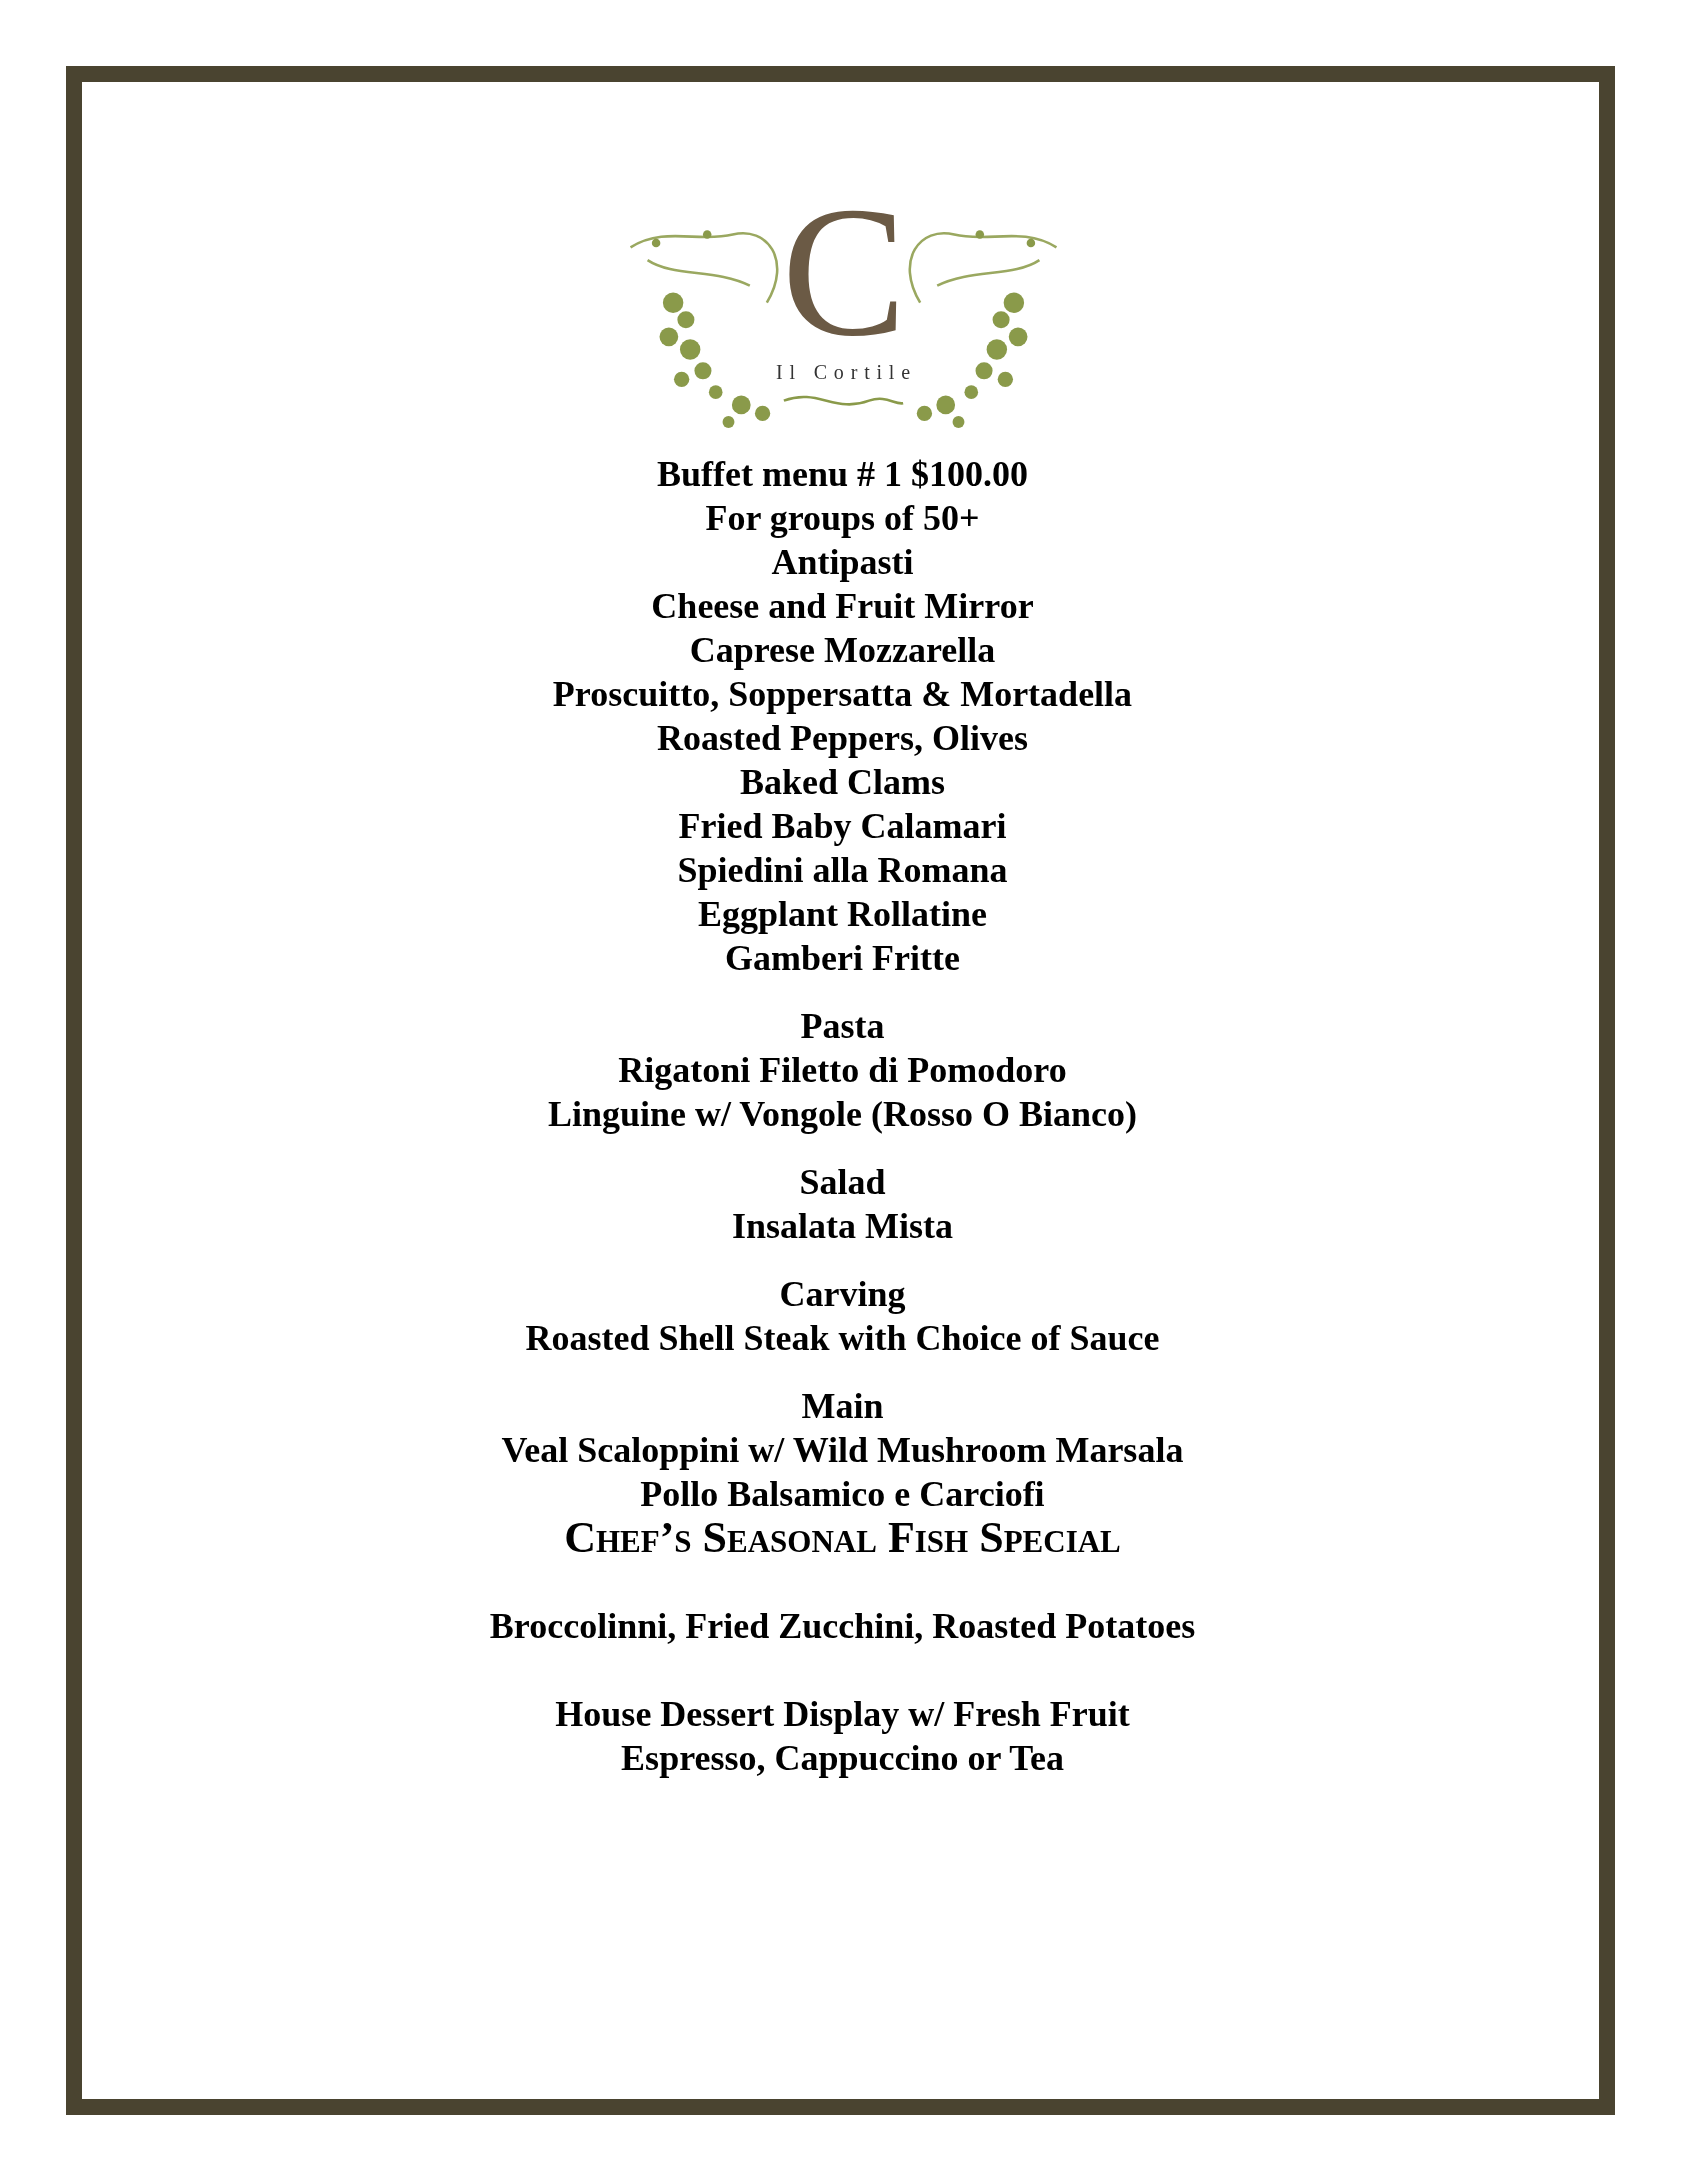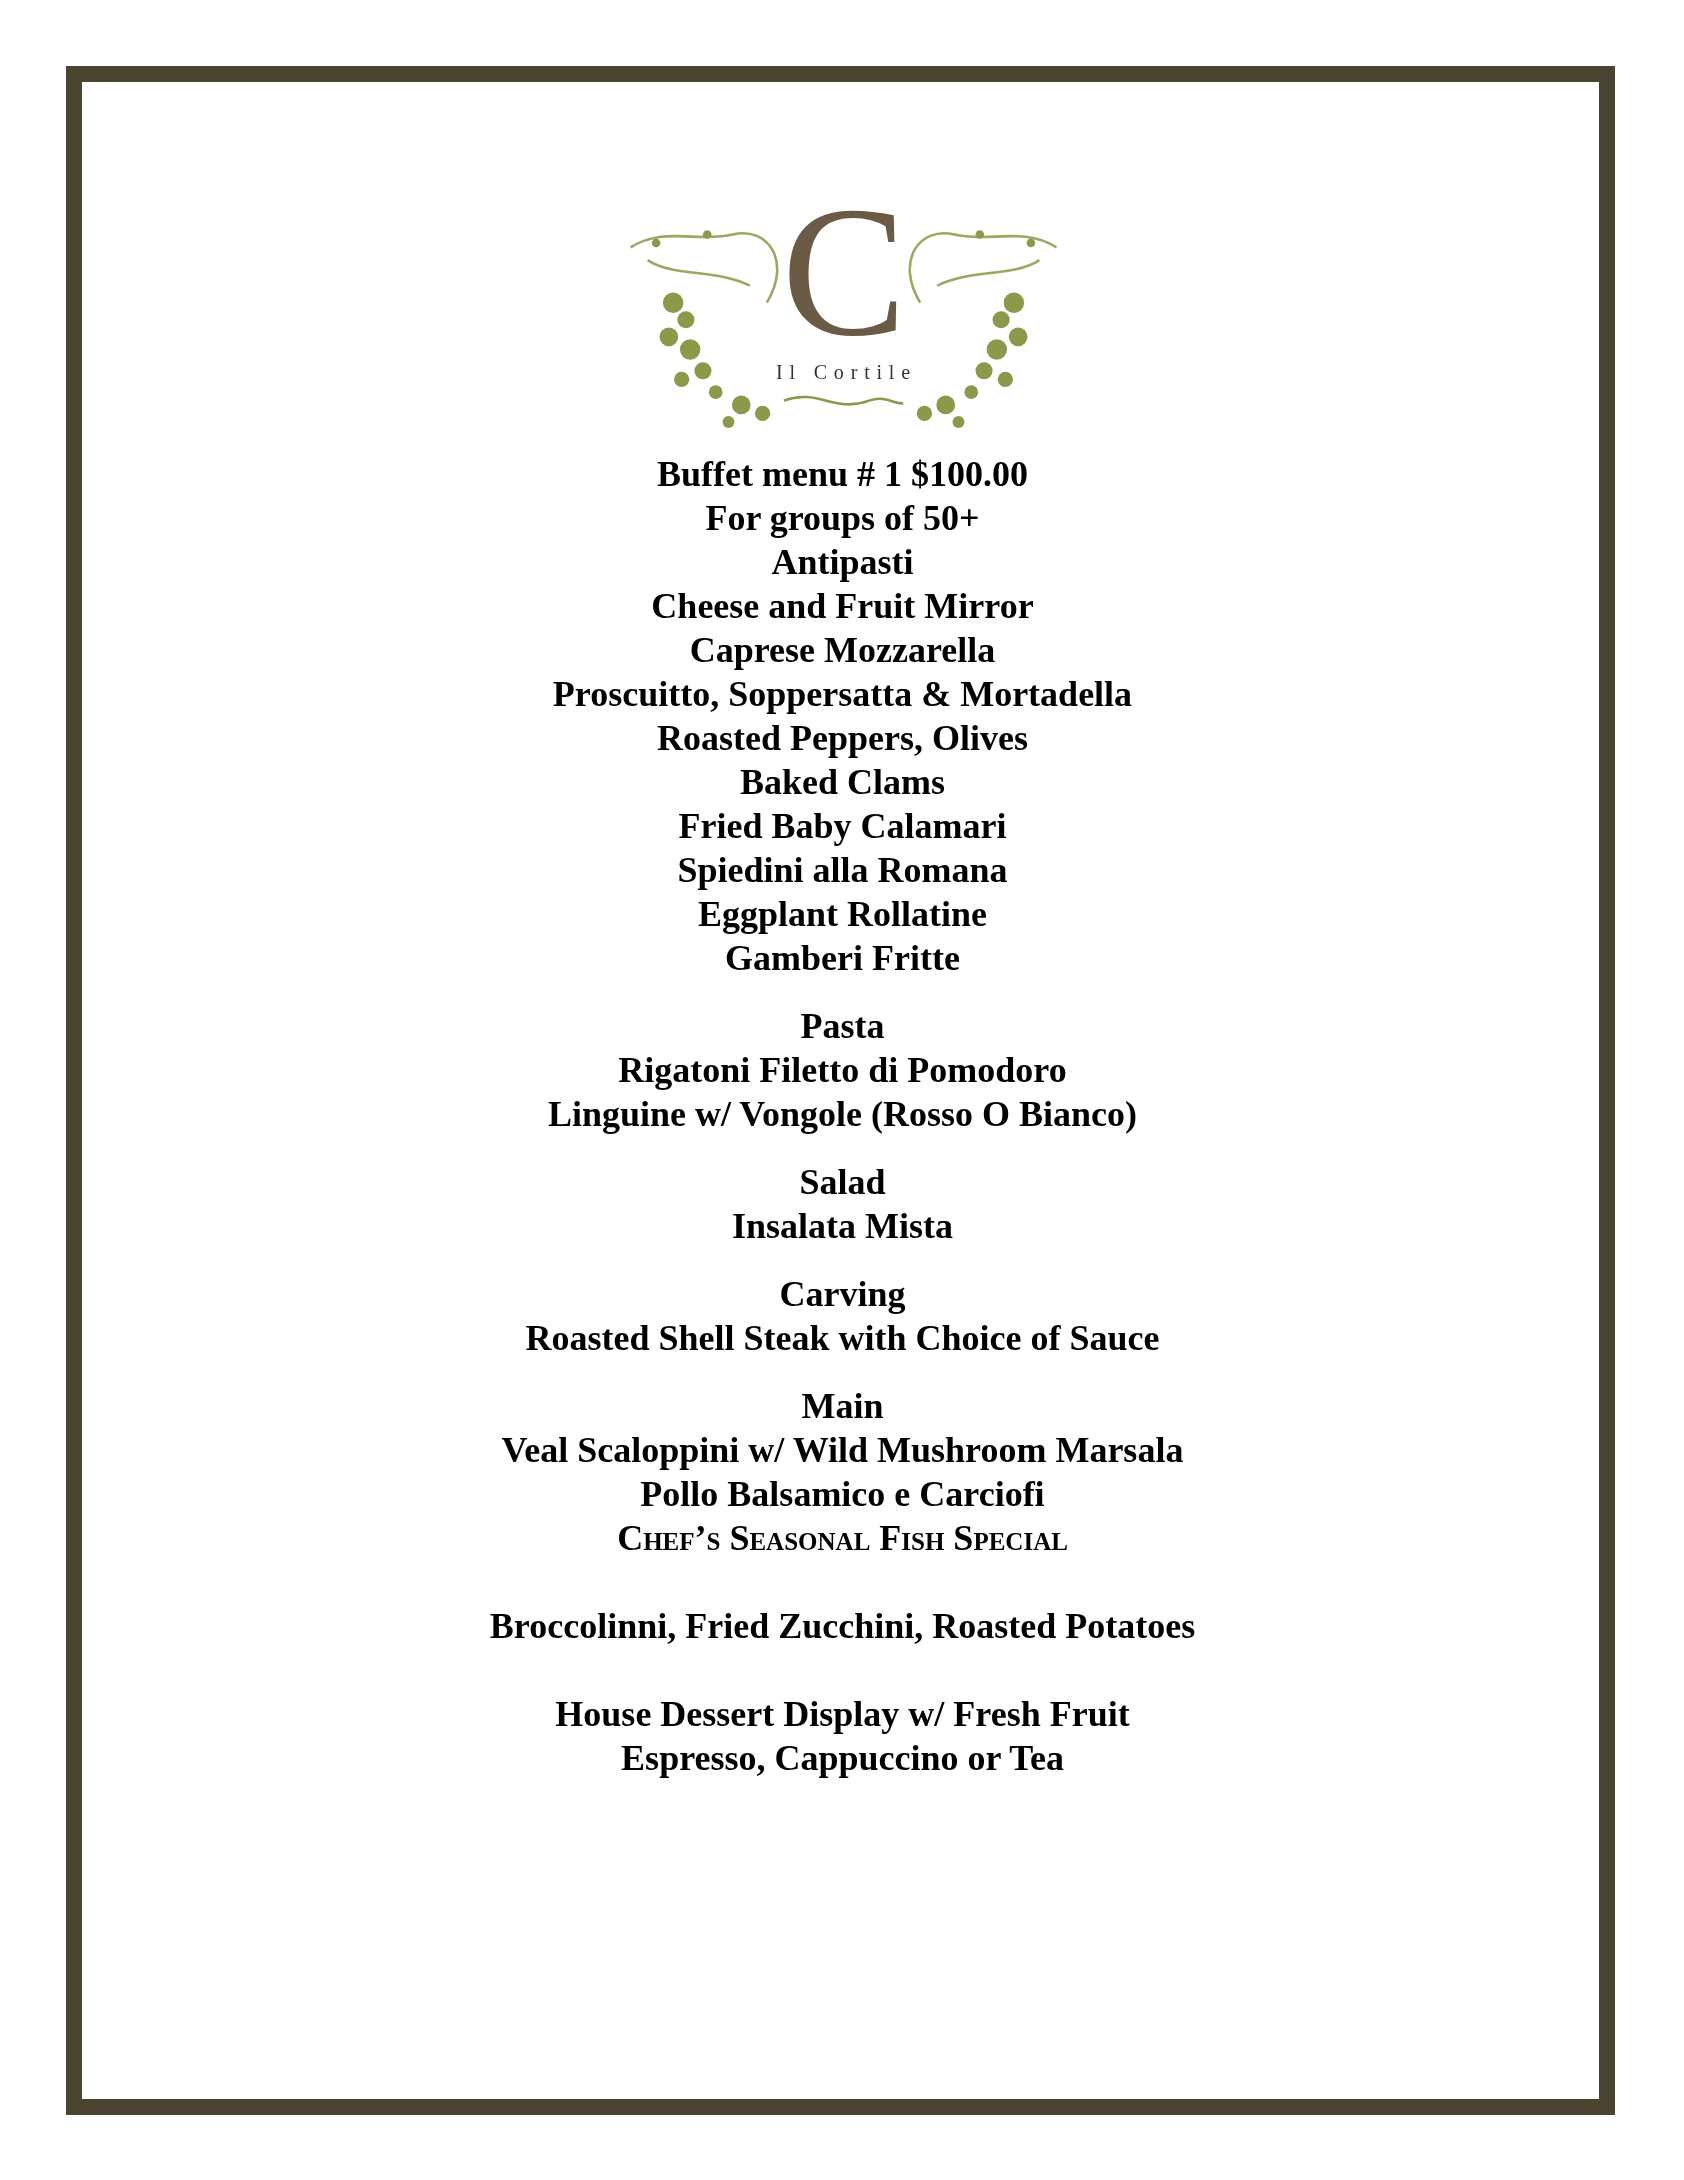--- a/index.html
+++ b/index.html
@@ -74,21 +74,21 @@
       white-space: nowrap;
     }
     .heading {
       text-underline-offset: 5.1px;
       text-decoration-thickness: 2.6px;
     }
     .gap-s { height: 24px; }
     .gap-m { height: 44px; }
     .smallcaps {
       font-variant: small-caps;
-      font-size: 36px;
+      font-size: 44px;
     }
   </style>
 </head>
 <body>
 
 <div class="frame"></div>
 
 <div class="logo">
   <svg width="443" height="230" viewBox="0 0 520 270">
     <g fill="none" stroke="#9aa860" stroke-width="3">

